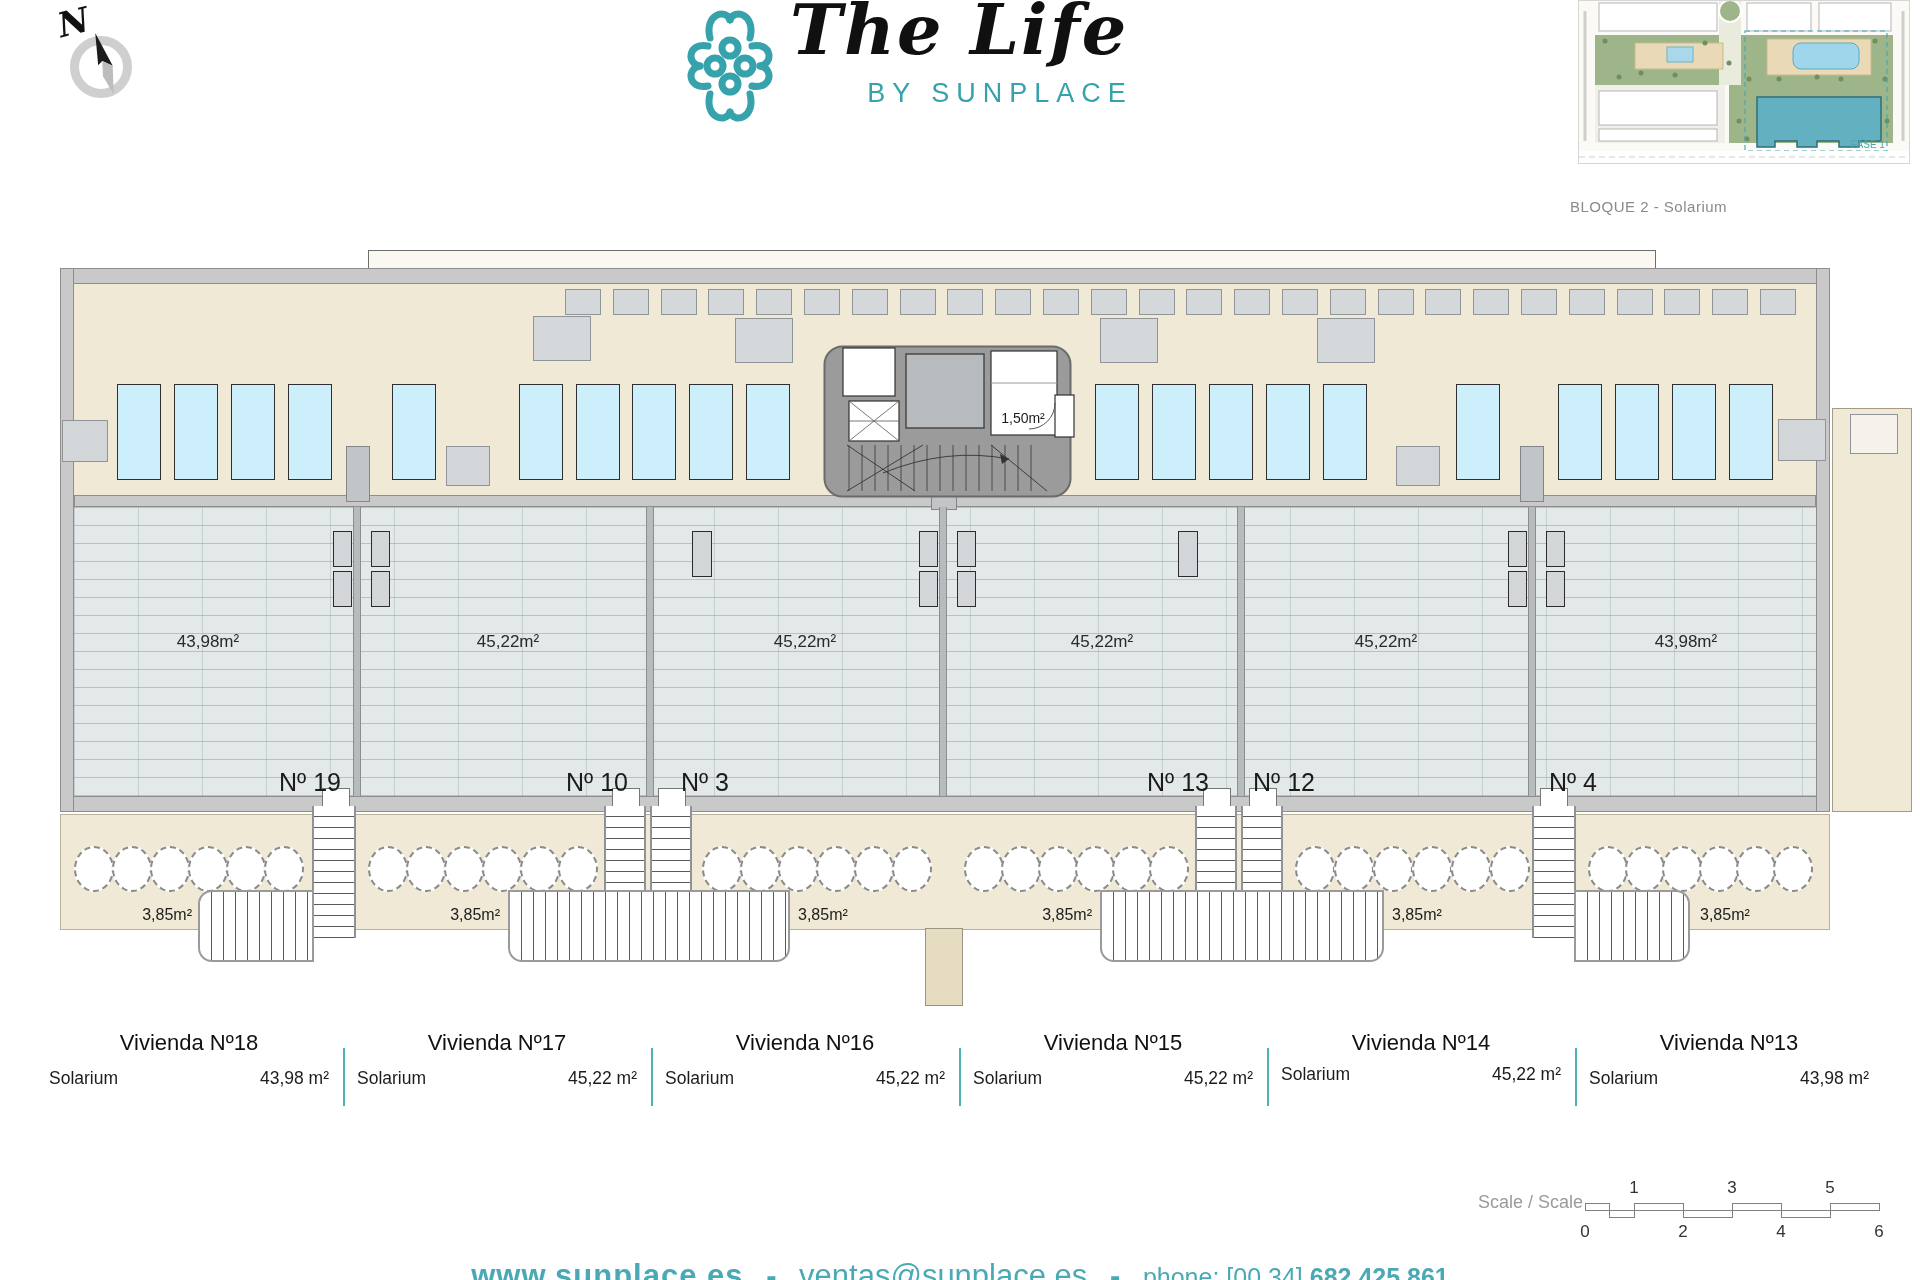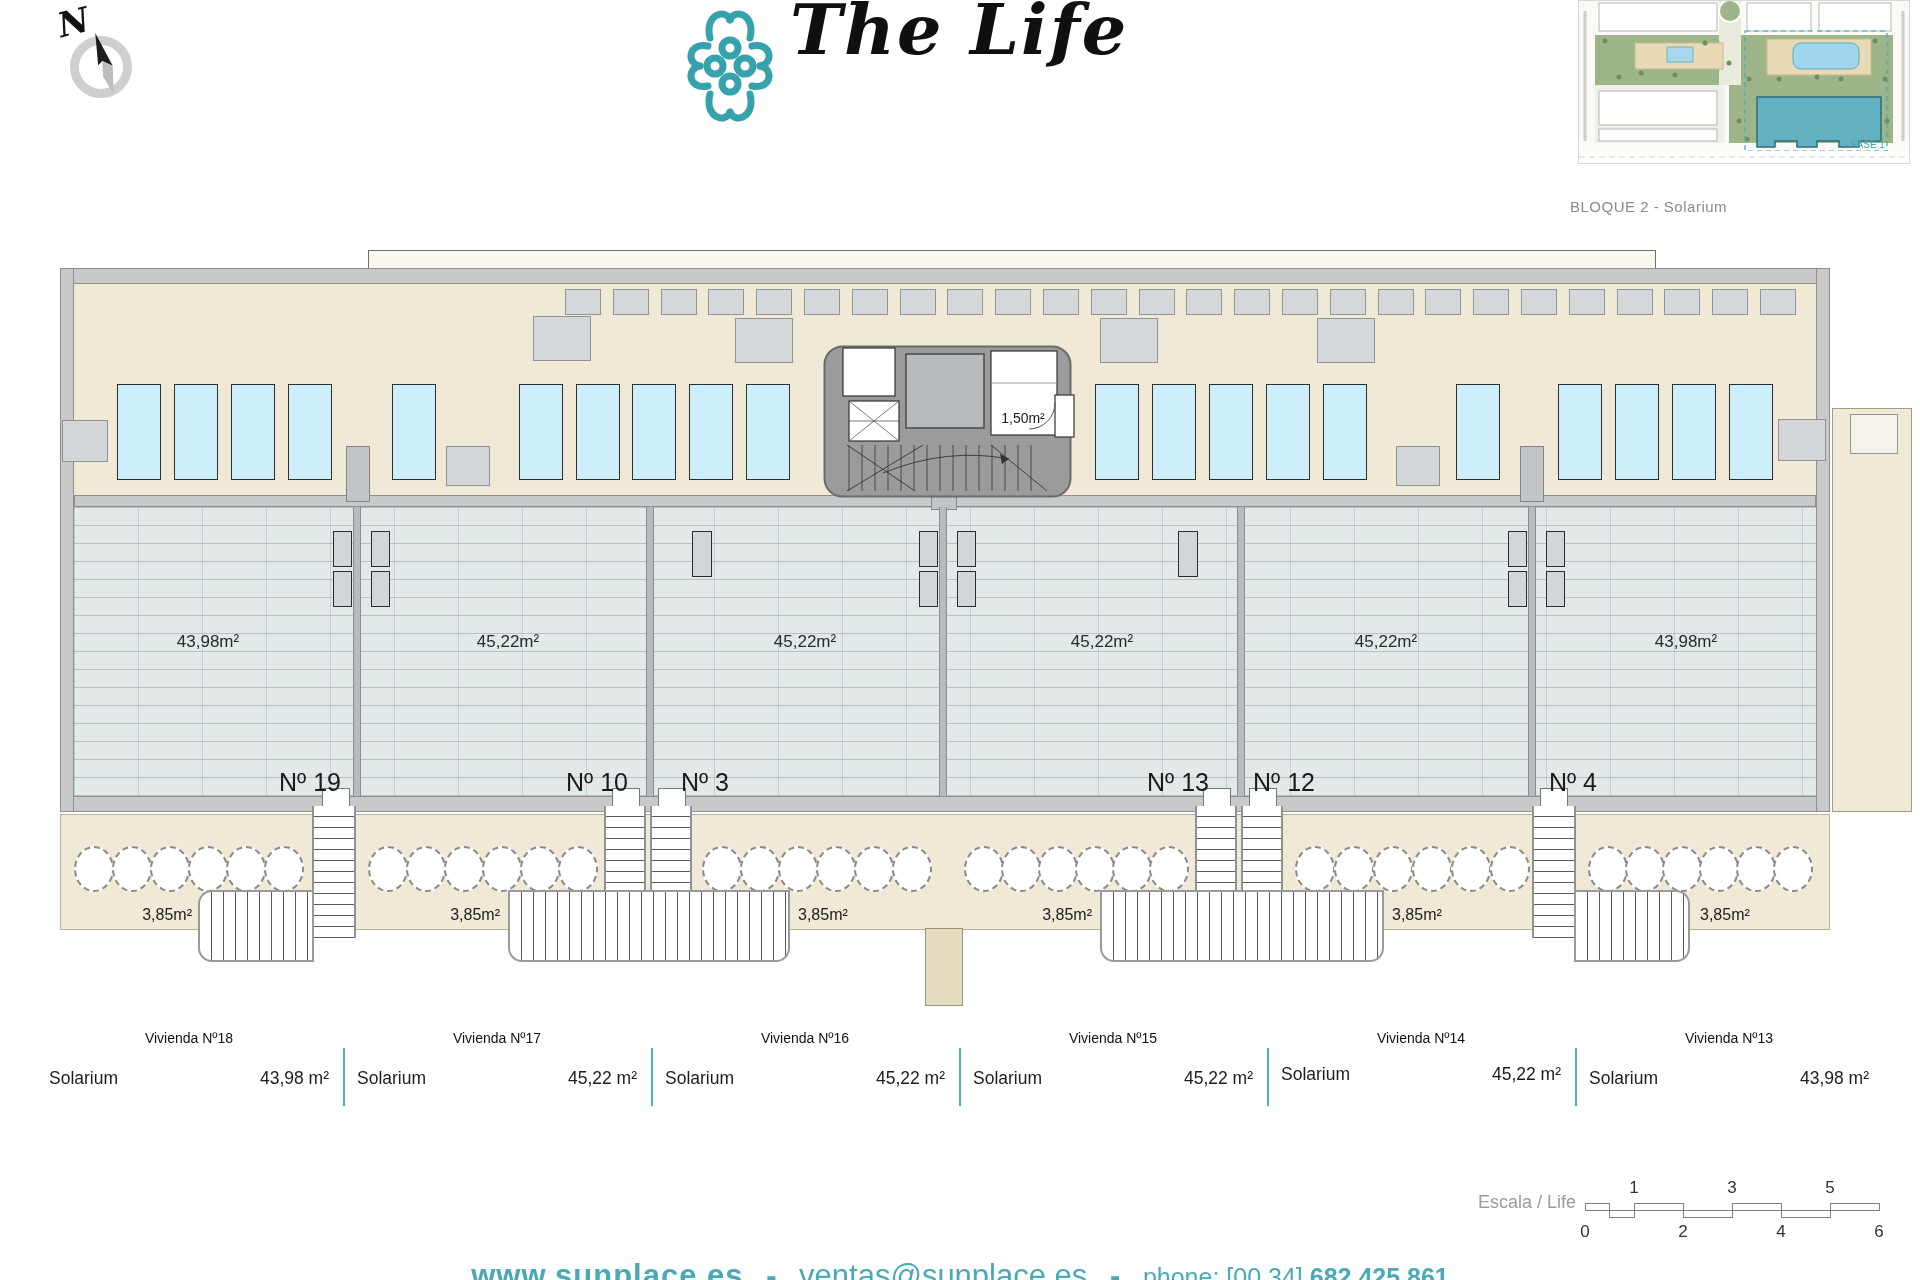--- a/index.html
+++ b/index.html
@@ -40,21 +40,21 @@
     background-image:repeating-linear-gradient(180deg, transparent 0 10px, #5a5a5a 10px 11px);}
   .landing{background:#fff;border:2px solid #9a9a9a;
     background-image:repeating-linear-gradient(90deg, transparent 0 11px, #5a5a5a 11px 12px);}
   .entry{background:#fff;border:1px solid #777;}
   .stairlabel{font-size:16px;color:#1d1d1d;}
   .unit-no{font-size:25px;color:#1b1b1b;}
   .unit-area{font-size:17px;color:#2a2a2a;}
 
   
   .legend-col{top:1030px;width:308px;height:80px;}
-  .legend-title{position:absolute;left:0;top:0;width:100%;text-align:center;font-size:14px;color:#111;}
+  .legend-title{position:absolute;left:0;top:0;width:100%;text-align:center;font-size:22px;color:#111;}
   .legend-row{position:absolute;left:14px;right:14px;top:38px;font-size:17.5px;color:#1c1c1c;}
   .legend-val{position:absolute;right:0;top:0;}
   .legend-div{top:1048px;width:2px;height:58px;background:#4db3b3;}
 
   
   #scale-label{left:1478px;top:1192px;font-size:18px;color:#9b9b9b;}
   .seg{height:8px;border:1px solid #808080;background:#fff;}
   .scl-num{font-size:17px;color:#333;width:30px;text-align:center;}
   #footer{left:0;top:1258px;width:1920px;text-align:center;color:#4aa9b5;font-size:31px;white-space:nowrap;}
   #footer .site{font-weight:bold;letter-spacing:1px;}
@@ -90,20 +90,21 @@
         <path d="M70 36 C76 12 54 6 50 18"></path>
         <path d="M30 92 C24 116 46 122 50 110"></path>
         <path d="M70 92 C76 116 54 122 50 110"></path>
         <path d="M28 44 C8 40 6 62 20 64"></path>
         <path d="M28 84 C8 88 6 66 20 64"></path>
         <path d="M72 44 C92 40 94 62 80 64"></path>
         <path d="M72 84 C92 88 94 66 80 64"></path>
       </g>
     </svg>
     <div class="logo-title">The Life</div>
+    <div class="logo-sub">BY SUNPLACE</div>
   </div>
 
   <div id="siteplan" class="abs">
     <svg width="330" height="162" viewBox="0 0 330 162">
       <rect x="0" y="0" width="330" height="162" fill="#fbfaf7"></rect>
       <rect x="16" y="34" width="298" height="50" fill="#9db588"></rect>
       <rect x="150" y="84" width="164" height="58" fill="#9db588"></rect>
       <rect x="16" y="84" width="130" height="58" fill="#f1efe9"></rect>
       <rect x="140" y="0" width="22" height="84" fill="#e9ecdd"></rect>
       <circle cx="151" cy="10" r="11" fill="#9db588" stroke="#fff" stroke-width="2"></circle>
@@ -387,21 +388,21 @@
     <div class="legend-title">Vivienda Nº13</div>
     <div class="legend-row"><span>Solarium</span>
       <span class="legend-val">43,98 m²</span></div>
   </div>
   <div class="abs legend-div" style="left:343px"></div>
   <div class="abs legend-div" style="left:651px"></div>
   <div class="abs legend-div" style="left:959px"></div>
   <div class="abs legend-div" style="left:1267px"></div>
   <div class="abs legend-div" style="left:1575px"></div>
 
-  <div id="scale-label" class="abs">Escala / Life</div>
+  <div id="scale-label" class="abs">Scale / Scale</div>
   <div class="abs" style="left:1585px;top:1170px;width:300px;height:60px">
     <div class="abs seg" style="left:0px;top:33px;width:25px"></div>
     <div class="abs seg" style="left:24px;top:40px;width:26px"></div>
     <div class="abs seg" style="left:49px;top:33px;width:50px"></div>
     <div class="abs seg" style="left:98px;top:40px;width:50px"></div>
     <div class="abs seg" style="left:147px;top:33px;width:50px"></div>
     <div class="abs seg" style="left:196px;top:40px;width:50px"></div>
     <div class="abs seg" style="left:245px;top:33px;width:50px"></div>
     <div class="abs scl-num" style="left:34px;top:8px">1</div>
     <div class="abs scl-num" style="left:132px;top:8px">3</div>

